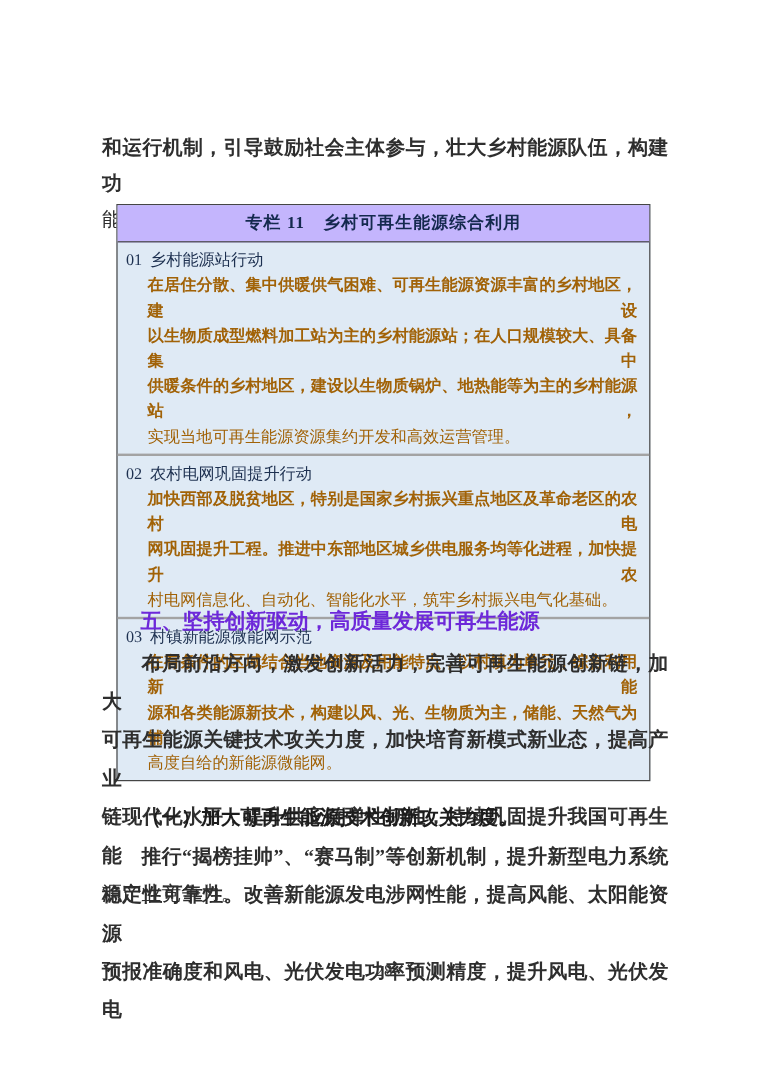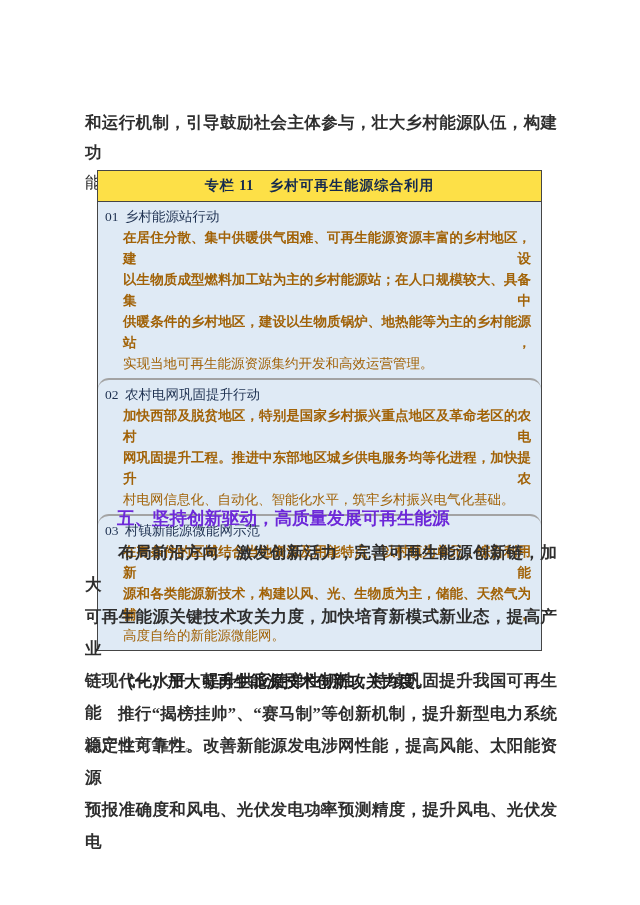--- a/index.html
+++ b/index.html
@@ -14,25 +14,25 @@
   .bodyline { font-size:16.5px; line-height:30px; white-space:nowrap; }
   .just { text-align:justify; text-align-last:justify; white-space:normal;font-weight:bold; }
   .first-indent { text-indent:2em; }
 
   
   .box {
     position:absolute; top:170px; left:97px; width:445px;
     background:#dfeaf5; border:1px solid #454545; box-sizing:border-box;
   }
   .box-header {
-    height:30px; background:#fde047; border-bottom:1px solid #454545;
+    height:30px; background:#c4b5fd; border-bottom:1px solid #454545;
     display:flex; align-items:center; justify-content:center;
     font-weight:bold; font-size:14px; color:#14294e; letter-spacing:1px;
   }
-  .box-section { padding:4px 10px 4px 7px;border-radius:11px; }
+  .box-section { padding:4px 10px 4px 7px; }
   .box-section + .box-section { border-top:2px solid #a3a3a3; }
   .sec-title { display:flex; font-size:13.5px; line-height:21px; color:#1d3050; }
   .sec-num { width:20px; flex:0 0 auto; }
   .sec-name { flex:1; }
   .sec-body { margin-left:18px; }
   .sec-line { font-size:13.5px; line-height:21px; color:#a16207; }
 
   
   .h5 {
     position:absolute; top:506px; left:117px; width:460px;

